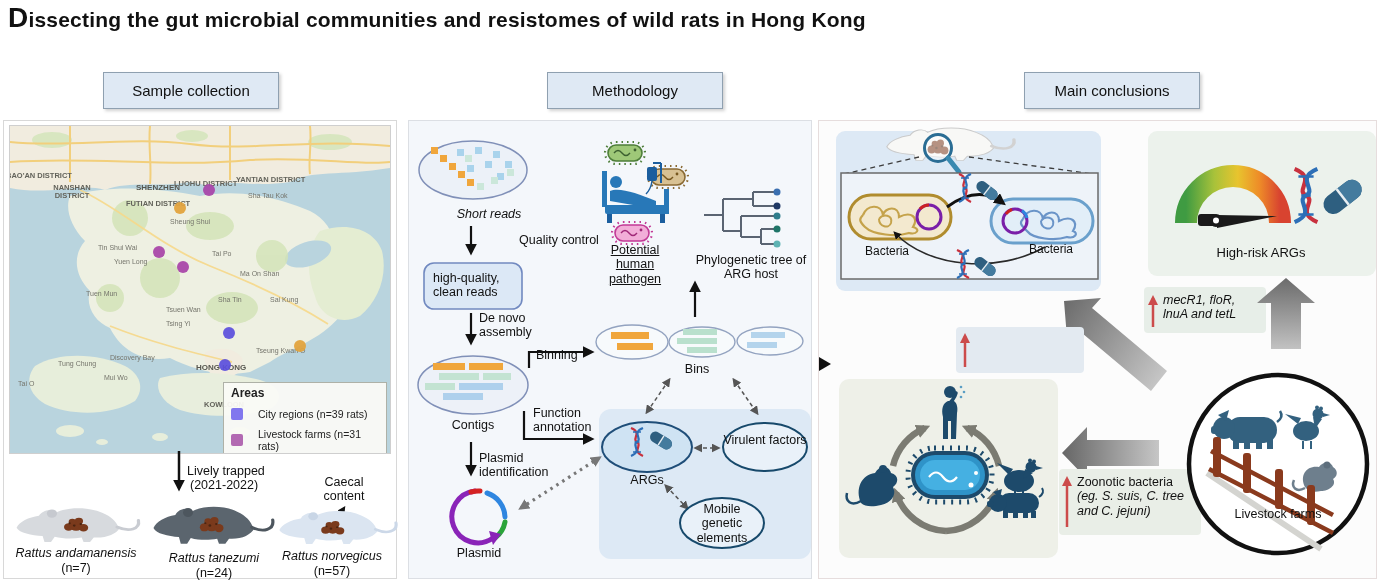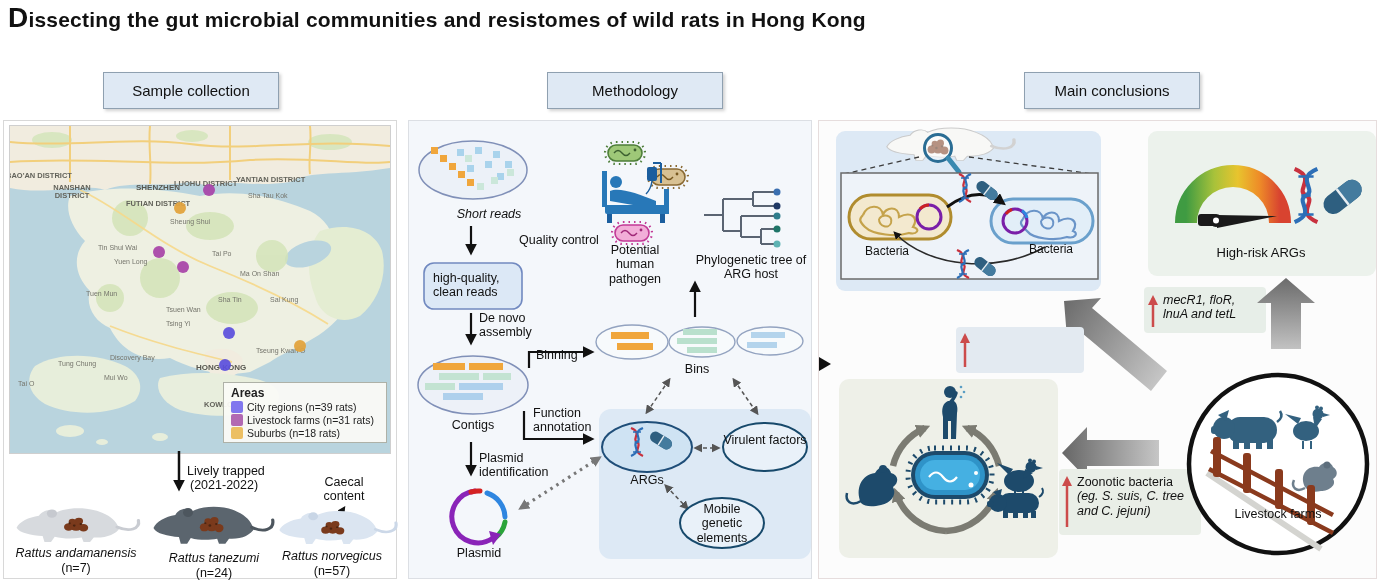--- a/index.html
+++ b/index.html
@@ -20,21 +20,21 @@
   .psvg{position:absolute;left:0;top:0;}
   #map{position:absolute;left:5px;top:4px;width:380px;height:327px;overflow:hidden;border:1px solid #cfcfcf;background:#b9d4de;}
   .mlbl{position:absolute;font-size:7px;color:#75756c;line-height:1.1;white-space:nowrap;z-index:3;}
   .mlbl.big{font-weight:bold;color:#55554e;font-size:8px;}
   .mlbl.med{font-weight:bold;color:#62625a;font-size:7.5px;}
   .mlbl.wrap{white-space:normal;text-align:center;}
   .map-dot{position:absolute;width:12px;height:12px;border-radius:50%;opacity:.93;z-index:4;}
   #legend{position:absolute;left:213px;top:256px;width:164px;background:rgba(250,250,246,.95);
           border:1px solid #aeb1a7;padding:3px 7px;box-sizing:border-box;font-size:10.5px;color:#222;z-index:5;}
   #legend .t{font-weight:bold;font-size:12px;margin-bottom:1px;}
-  .lrow{display:flex;align-items:center;gap:4px;margin-top:1px;}
+  .lrow{display:flex;align-items:center;gap:15px;margin-top:8px;}
   .sw{width:12px;height:12px;border-radius:2px;flex:0 0 auto;}
   .z2{z-index:2;}
 </style>
 </head>
 <body>
 
 <div id="stage">
 
   <svg width="0" height="0" style="position:absolute" aria-hidden="true">
     <defs>
@@ -357,21 +357,21 @@
     <div class="lbl z2" style="left:70px;top:190px;width:80px;">De novo assembly</div>
     <div class="lbl z2 c" style="left:34px;top:297px;width:60px;">Contigs</div>
     <div class="lbl z2" style="left:127px;top:227px;">Binning</div>
     <div class="lbl z2 c" style="left:266px;top:241px;width:44px;">Bins</div>
     <div class="lbl z2" style="left:124px;top:285px;width:82px;">Function annotation</div>
     <div class="lbl z2" style="left:70px;top:330px;width:92px;">Plasmid identification</div>
     <div class="lbl z2 c" style="left:40px;top:425px;width:60px;">Plasmid</div>
     <div class="lbl z2 c" style="left:212px;top:352px;width:52px;">ARGs</div>
     <div class="lbl z2 c" style="left:314px;top:312px;width:84px;">Virulent factors</div>
     <div class="lbl z2 c" style="left:281px;top:381px;width:64px;">Mobile genetic elements</div>
-    <div class="lbl z2 c" style="left:186px;top:122px;width:80px;">Potential human pathogen</div>
+    <div class="lbl z2 c" style="left:186px;top:122px;width:80px;text-decoration:underline;">Potential human pathogen</div>
     <div class="lbl z2 c" style="left:280px;top:132px;width:124px;">Phylogenetic tree of ARG host</div>
   </div>
 
   <div id="p3" class="panel">
     <svg class="psvg" width="559" height="457" viewBox="0 0 559 457">
       <rect x="17" y="10" width="265" height="160" rx="9" fill="#dde9f5"></rect>
       <g>
         <g transform="translate(62,2) scale(0.97,0.72)">
             <use href="#ratPath" fill="#f8f8f6" stroke="#cbcbcb" stroke-width="1.2"></use>
             <use href="#ratTail" stroke="#d2d2d2"></use>

